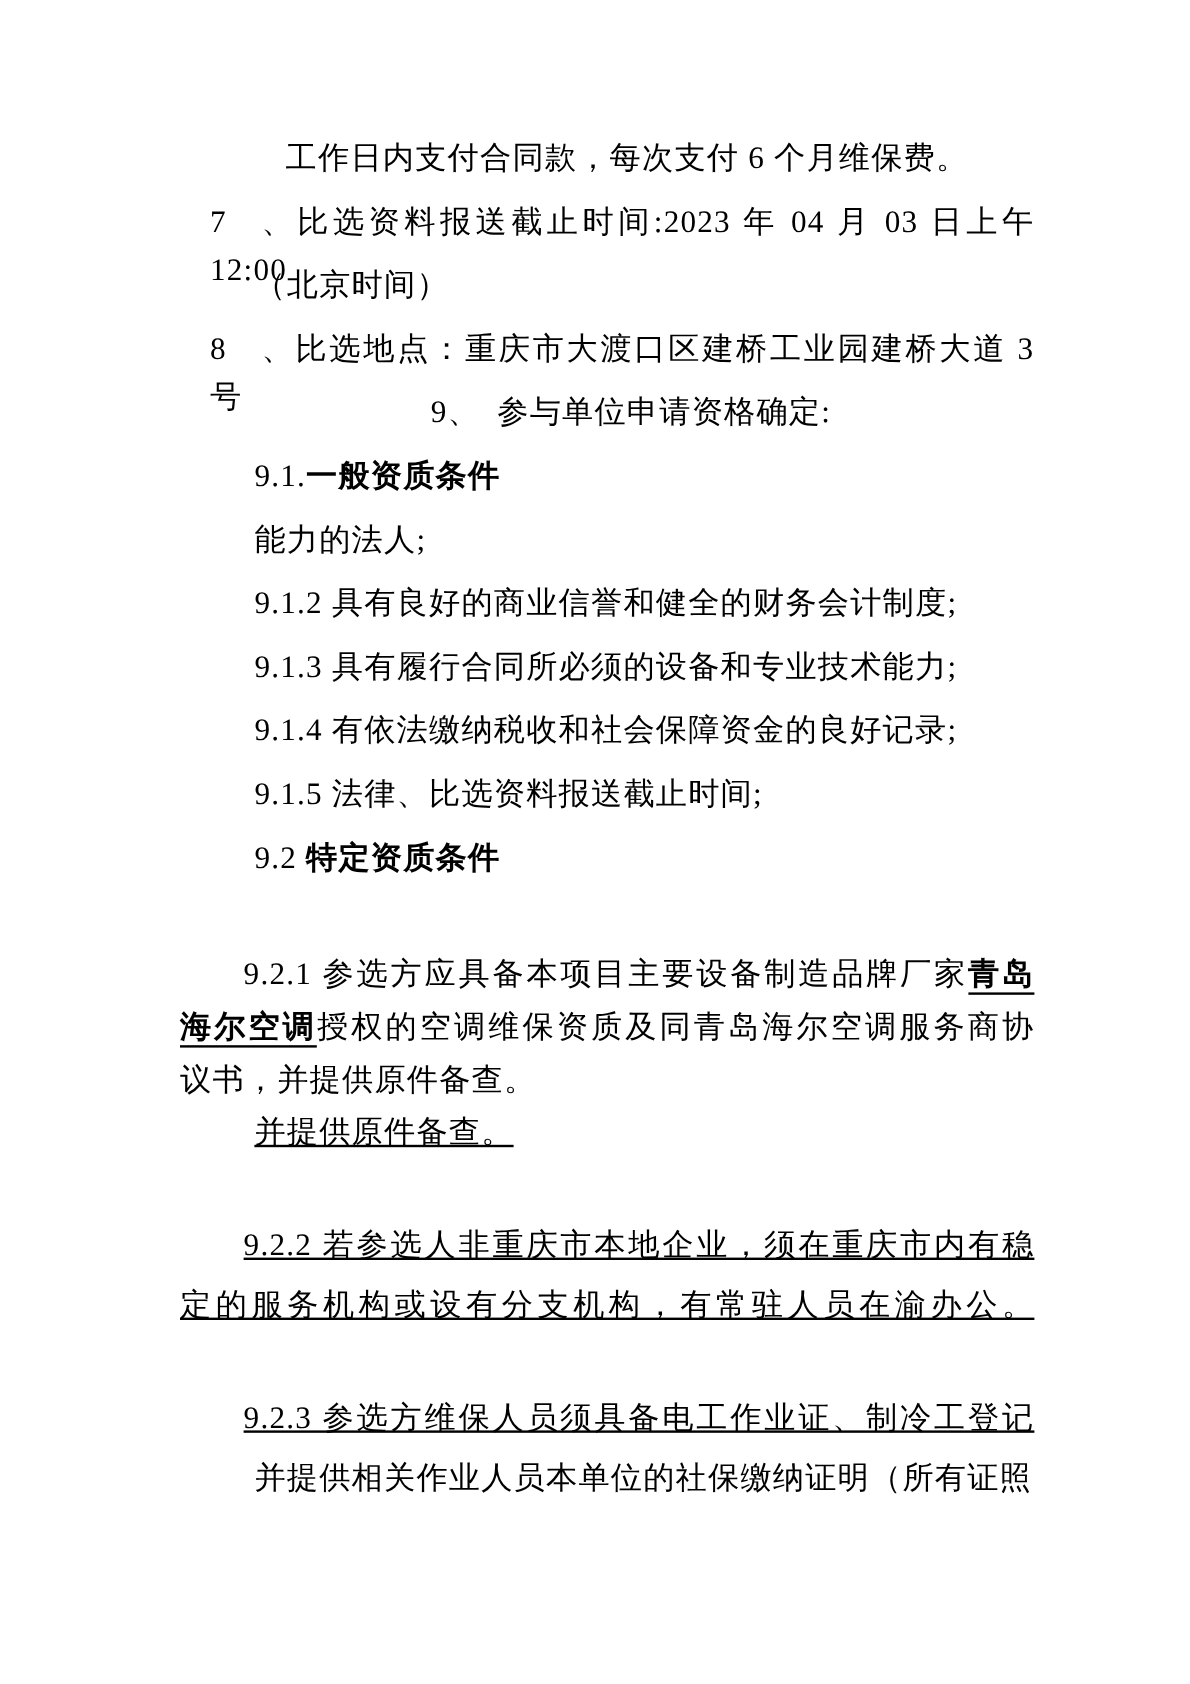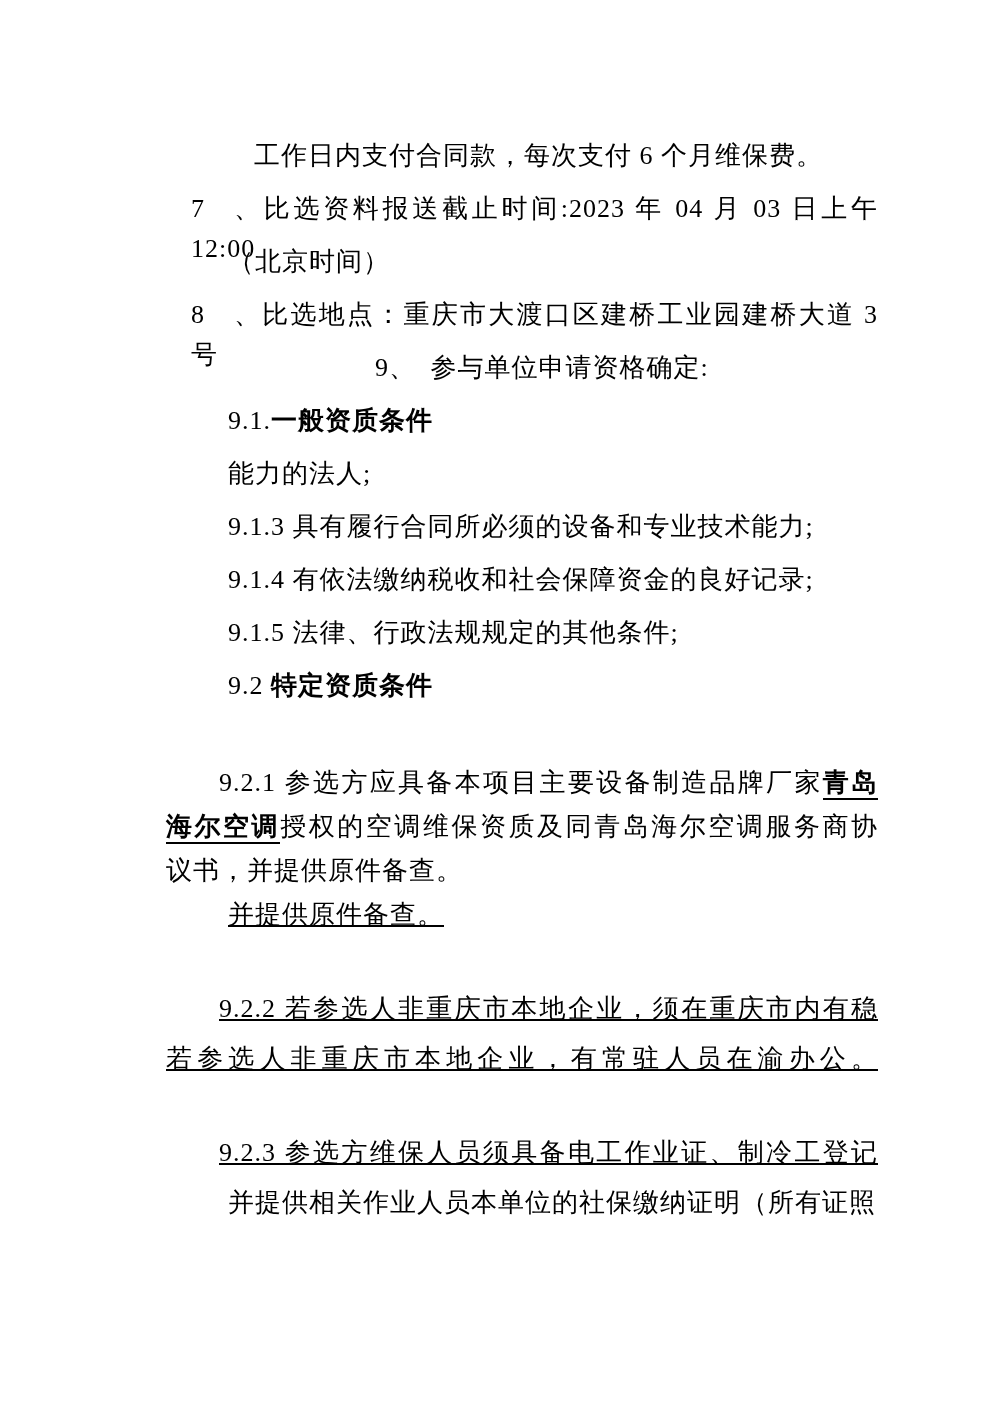--- a/index.html
+++ b/index.html
@@ -8,24 +8,23 @@
     width: 992px;
     height: 1403px;
     background: #ffffff;
     color: #000000;
     font-family: "Liberation Serif", "DejaVu Serif", serif;
     font-size: 26px;
     overflow: hidden;
   }
   .content {
     position: absolute;
-    top: 136px;
+    top: 112px;
     left: 0;
     width: 862px;
-    padding-left: 16px;
   }
   .line {
     box-sizing: border-box;
     width: 100%;
     line-height: 40px;
     letter-spacing: 1px;
     overflow: visible;
   }
   
   .s53 { height: 53px; }
@@ -49,26 +48,27 @@
 
 <div class="page">
   <div class="content" id="doc-lines">
       <div class="line text s53"><span class="">工作日内支付合同款，每次支付 6 个月维保费。</span></div>
       <div class="line num s53 just"><span class="numtag">7、</span><span class="">比选资料报送截止时间:2023 年 04 月 03 日上午 12:00</span></div>
       <div class="line sub s53"><span class="">（北京时间）</span></div>
       <div class="line num s53 just"><span class="numtag">8、</span><span class="">比选地点：重庆市大渡口区建桥工业园建桥大道 3 号</span></div>
       <div class="line num s53"><span class="numtag">9、</span><span class="">参与单位申请资格确定:</span></div>
       <div class="line sub s53"><span class="">9.1.</span><span class="b ">一般资质条件</span></div>
       <div class="line sub s53"><span class="">能力的法人;</span></div>
+      <div class="line sub s53"><span class="">9.1.2 具有良好的商业信誉和健全的财务会计制度;</span></div>
       <div class="line sub s53"><span class="">9.1.3 具有履行合同所必须的设备和专业技术能力;</span></div>
       <div class="line sub s53"><span class="">9.1.4 有依法缴纳税收和社会保障资金的良好记录;</span></div>
-      <div class="line sub s53"><span class="">9.1.5 法律、行政法规规定的其他条件;</span></div>
+      <div class="line sub s53"><span class="">9.1.5 法律、比选资料报送截止时间;</span></div>
       <div class="line sub s53"><span class="">9.2 </span><span class="b ">特定资质条件</span></div>
       <div class="line sub2 s44 just"><span class="">9.2.1 参选方应具备本项目主要设备制造品牌厂家</span><span class="b u">青岛</span></div>
       <div class="line hang s44 just"><span class="b u">海尔空调</span><span class="">授权的空调维保资质及同青岛海尔空调服务商协</span></div>
       <div class="line hang s44"><span class="">议书，并提供原件备查。</span></div>
       <div class="line sub s50"><span class="">并提供原件备查。</span></div>
       <div class="line sub2 s50 just"><span class="">9.2.2 若参选人非重庆市本地企业，须在重庆市内有稳</span></div>
-      <div class="line hang s50 just"><span class="">若参选人非重庆市本地企业，有常驻人员在渝办公。</span></div>
+      <div class="line hang s50 just"><span class="">定的服务机构或设有分支机构，有常驻人员在渝办公。</span></div>
       <div class="line sub2 s50 just"><span class="">9.2.3 参选方维保人员须具备电工作业证、制冷工登记</span></div>
       <div class="line sub s53"><span class="">并提供相关作业人员本单位的社保缴纳证明（所有证照</span></div>
     </div>
 </div>
 
 </body></html>

